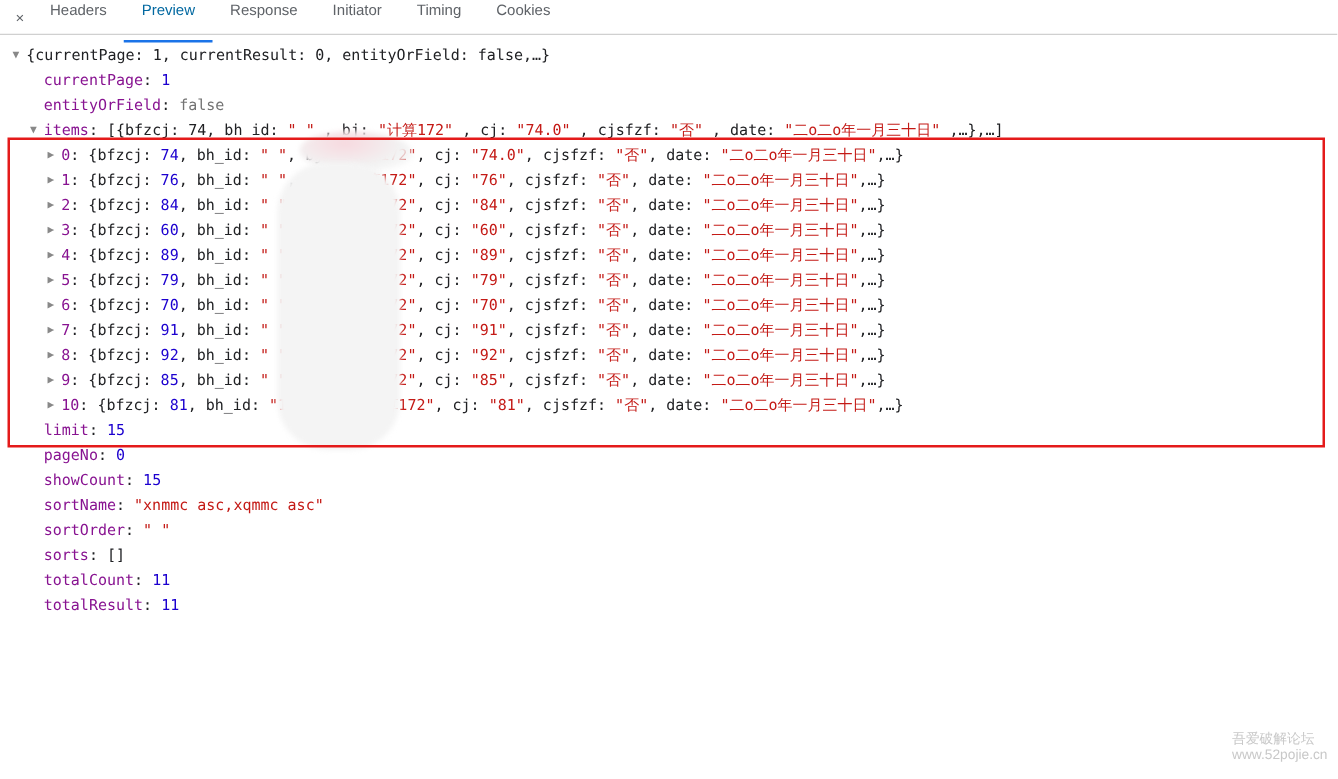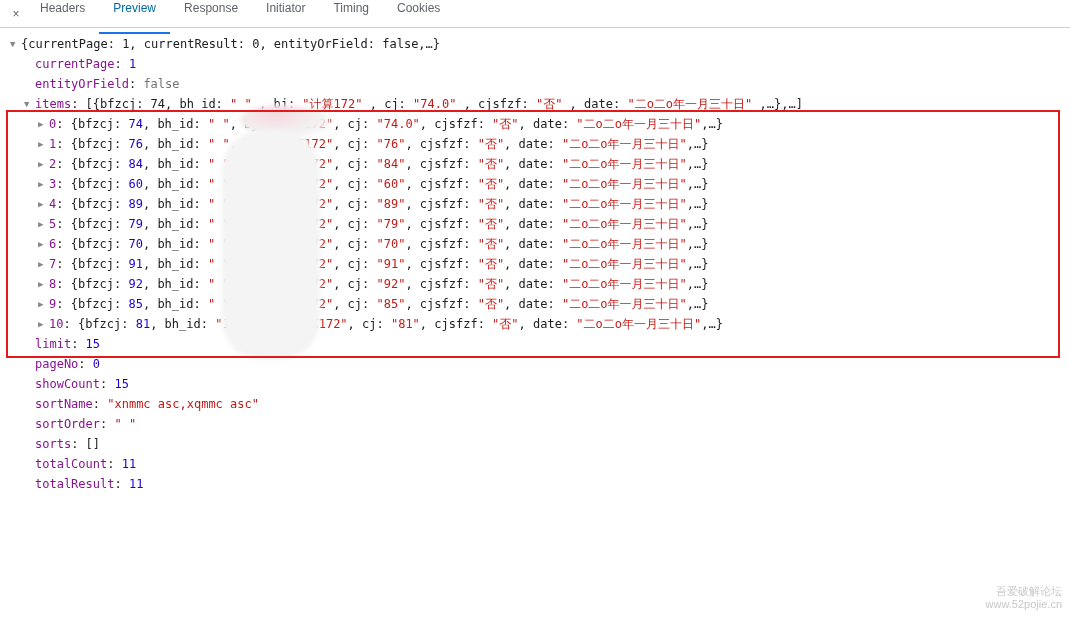--- a/index.html
+++ b/index.html
@@ -97,21 +97,21 @@
     left: 222px;
     width: 98px;
     height: 230px;
     background: #f4f4f4;
     border-radius: 40px;
   }
   .watermark {
     position: absolute;
     right: 8px;
     bottom: 12px;
-    text-align: right;
+    text-align: left;
     color: #c8c8c8;
     font-family: 'Microsoft YaHei', Arial, sans-serif;
     font-size: 11px;
     line-height: 13px;
     pointer-events: none;
     margin-left: 15px;
   }
 </style>
 </head>
 <body>

